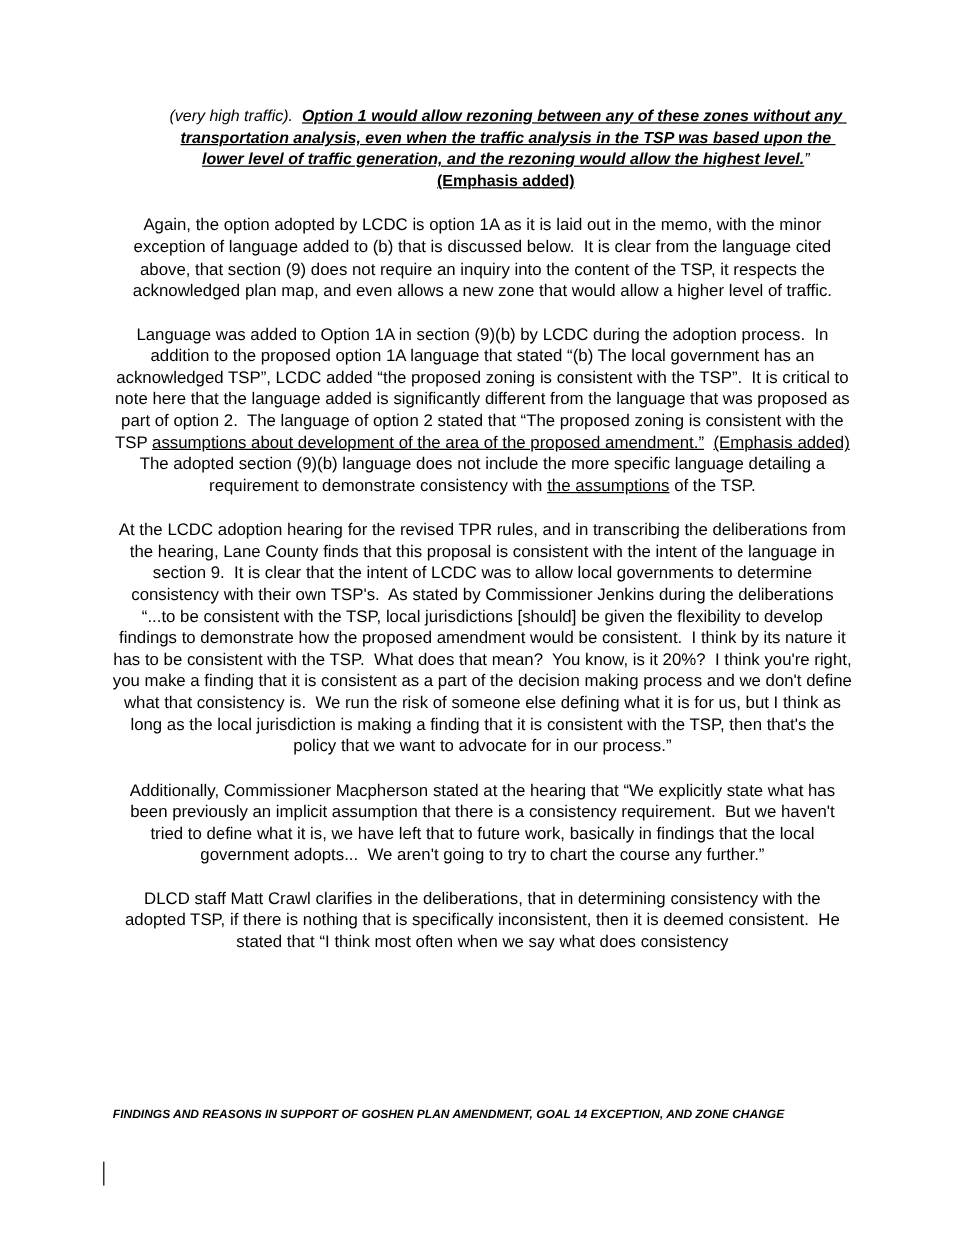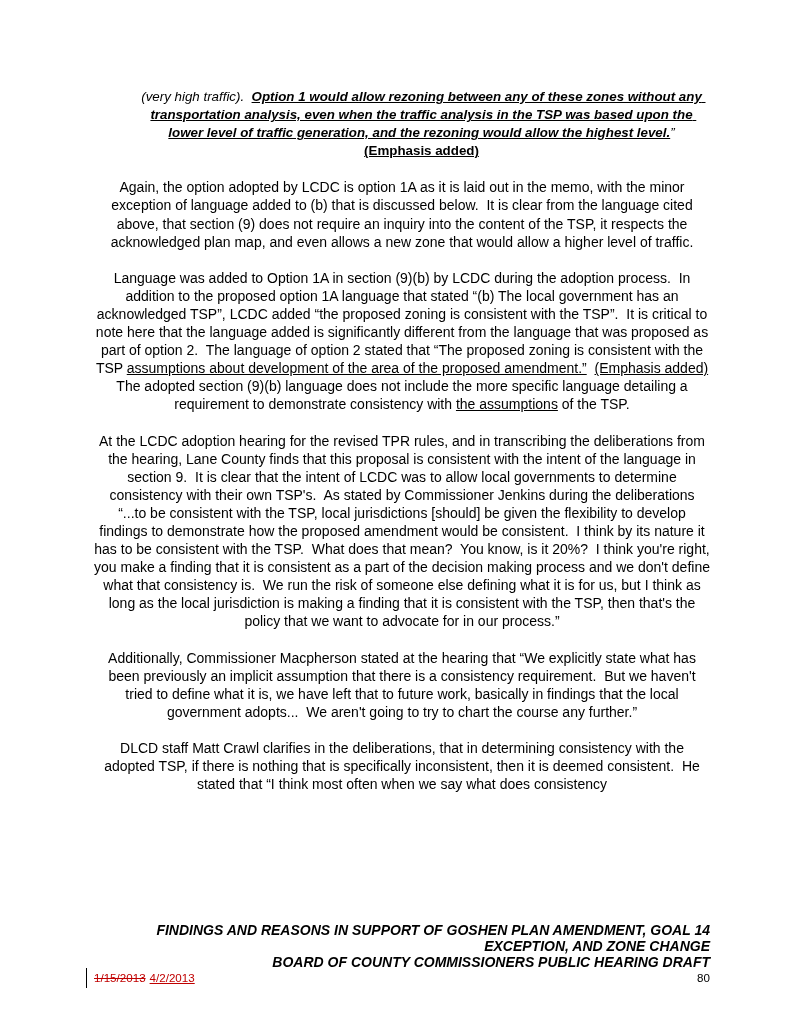--- a/index.html
+++ b/index.html
@@ -34,24 +34,24 @@
   }
   .seg-i  { font-style: italic; }
   .seg-biu { font-style: italic; font-weight: bold; text-decoration: underline; }
   .seg-bu { font-weight: bold; text-decoration: underline; }
   .seg-u  { text-decoration: underline; }
   .footer {
     position: absolute;
     left: 94px;
     top: 922px;
     width: 616px;
-    text-align: right;
+    text-align: left;
     font-style: italic;
     font-weight: bold;
-    font-size: 14px;
+    font-size: 10px;
     line-height: 16px;
   }
   .dateline {
     position: absolute;
     left: 94px;
     top: 970px;
     width: 616px;
     display: flex;
     justify-content: space-between;
     align-items: flex-start;
@@ -92,22 +92,17 @@
     <p class="body-par">At the LCDC adoption hearing for the revised TPR rules, and in transcribing the deliberations from the hearing, Lane County finds that this proposal is consistent with the intent of the language in section 9.  It is clear that the intent of LCDC was to allow local governments to determine consistency with their own TSP's.  As stated by Commissioner Jenkins during the deliberations “...to be consistent with the TSP, local jurisdictions [should] be given the flexibility to develop findings to demonstrate how the proposed amendment would be consistent.  I think by its nature it has to be consistent with the TSP.  What does that mean?  You know, is it 20%?  I think you're right, you make a finding that it is consistent as a part of the decision making process and we don't define what that consistency is.  We run the risk of someone else defining what it is for us, but I think as long as the local jurisdiction is making a finding that it is consistent with the TSP, then that's the policy that we want to advocate for in our process.”</p>
 
     <p class="body-par">Additionally, Commissioner Macpherson stated at the hearing that “We explicitly state what has been previously an implicit assumption that there is a consistency requirement.  But we haven't tried to define what it is, we have left that to future work, basically in findings that the local government adopts...  We aren't going to try to chart the course any further.”</p>
 
     <p class="body-par">DLCD staff Matt Crawl clarifies in the deliberations, that in determining consistency with the adopted TSP, if there is nothing that is specifically inconsistent, then it is deemed consistent.  He stated that “I think most often when we say what does consistency</p>
 
   </div>
 
   <div class="footer">
     <div>FINDINGS AND REASONS IN SUPPORT OF GOSHEN PLAN AMENDMENT, GOAL 14 EXCEPTION, AND ZONE CHANGE</div>
-    <div>BOARD OF COUNTY COMMISSIONERS PUBLIC HEARING DRAFT</div>
   </div>
 
   <div class="revision-bar"></div>
 
-  <div class="dateline">
-    <span><span class="date-old">1/15/2013</span><span class="date-new">4/2/2013</span></span>
-    <span class="page-number">80</span>
-  </div>
 </div>
 
 </body></html>

